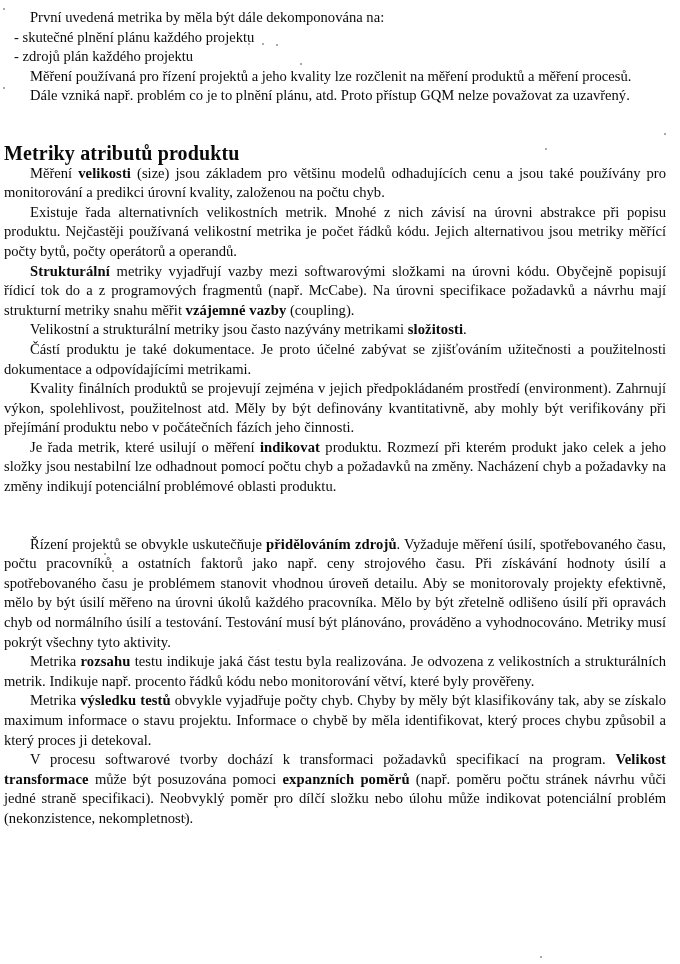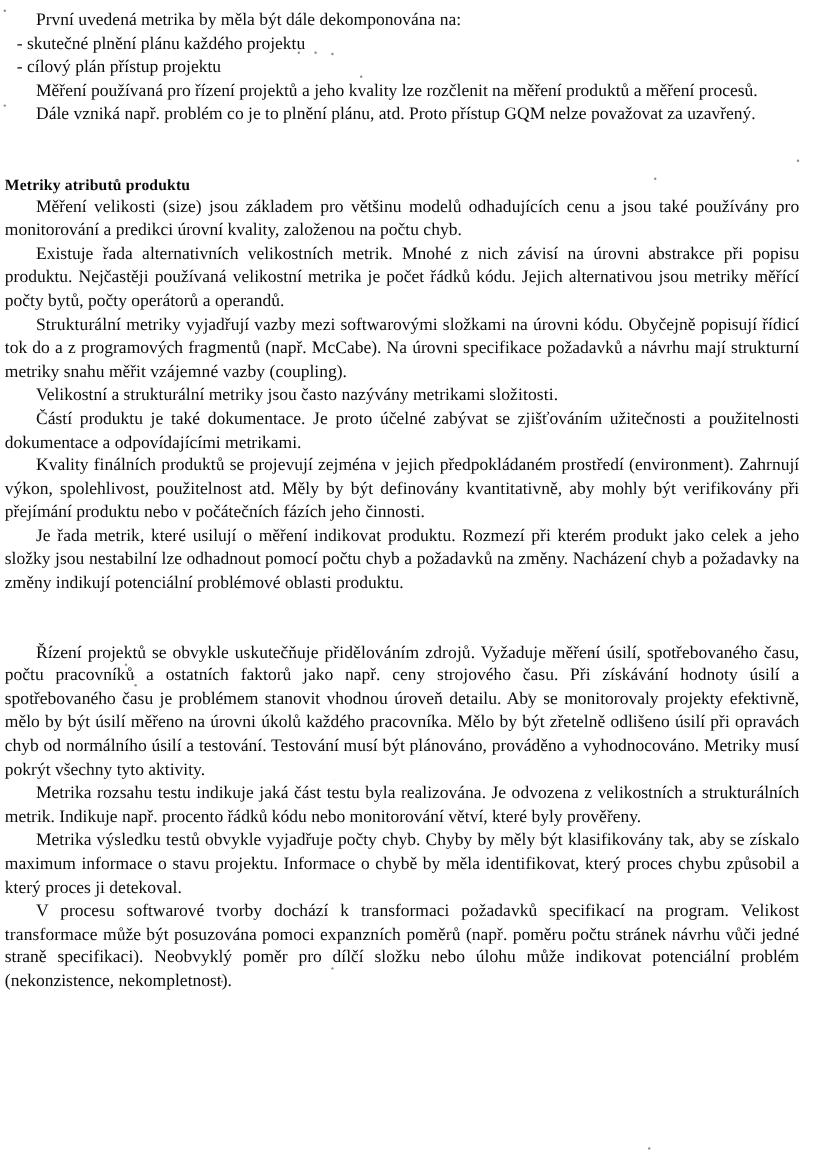--- a/index.html
+++ b/index.html
@@ -42,29 +42,29 @@
   }
   p.body {
     text-indent: 26px;
   }
   p.bullet {
     text-indent: 0;
     padding-left: 10px;
   }
   h2.section {
     margin: 0;
-    font-size: 13px;
+    font-size: 20px;
     line-height: 19.6px;
     font-weight: bold;
     text-align: left;
     text-indent: 0;
     letter-spacing: 0.15px;
   }
   .gap-l { height: 38px; }
-  b, strong { font-weight: normal; letter-spacing: 0.1px; margin-top: 20px; }
+  b, strong { font-weight: bold; letter-spacing: 0.1px; margin-top: 20px; }
   
   .lastline { text-align: left; }
   .speckle {
     position: absolute;
     background: rgba(0,0,0,0.45);
     border-radius: 50%;
     width: 2px;
     height: 2px;
     pointer-events: none;
   }
@@ -91,21 +91,21 @@
   <span class="speckle" style="left:492px; top:543px;"></span>
   <span class="speckle" style="left:184px; top:817px;"></span>
   <span class="speckle" style="left:276px; top:806px;"></span>
   <span class="speckle" style="left:540px; top:956px;"></span>
 
   <div class="doc">
 
     <p class="body lastline">První uvedená metrika  by měla být dále dekomponována na:</p>
 
     <p class="bullet lastline">- skutečné plnění plánu každého projektu</p>
-    <p class="bullet lastline">- cílový plán přístup projektu</p>
+    <p class="bullet lastline">- zdrojů plán každého projektu</p>
 
     <p class="body"><span>Měření používaná pro řízení projektů a jeho kvality lze rozčlenit na měření produktů a měření procesů.</span></p>
 
     <p class="body"><span>Dále vzniká např. problém co je to plnění plánu, atd. Proto přístup GQM nelze považovat za uzavřený.</span></p>
 
     <div class="gap-l"></div>
 
     <h2 class="section">Metriky atributů produktu</h2>
 
     <p class="body"><span>Měření </span><b>velikosti</b><span> (size) jsou základem pro většinu modelů odhadujících cenu a jsou také používány pro monitorování a predikci úrovní kvality, založenou na počtu chyb.</span></p>

